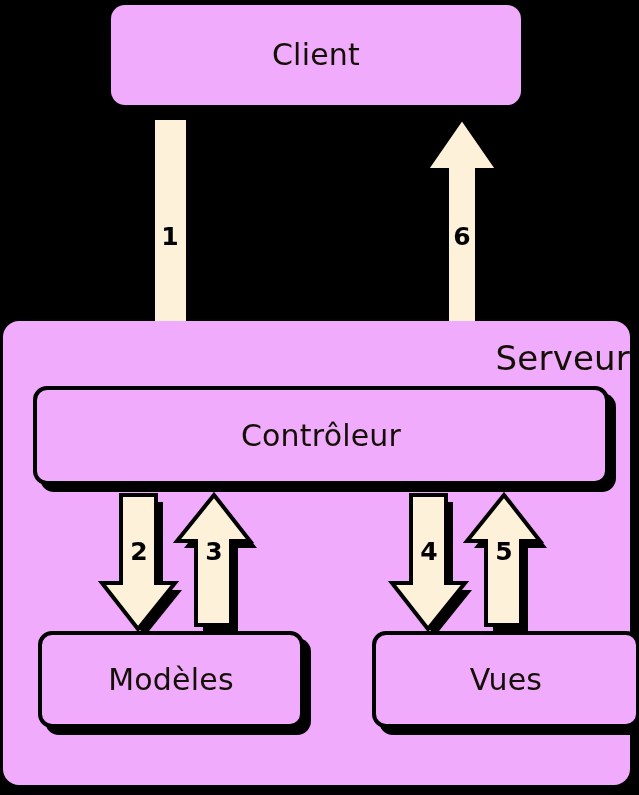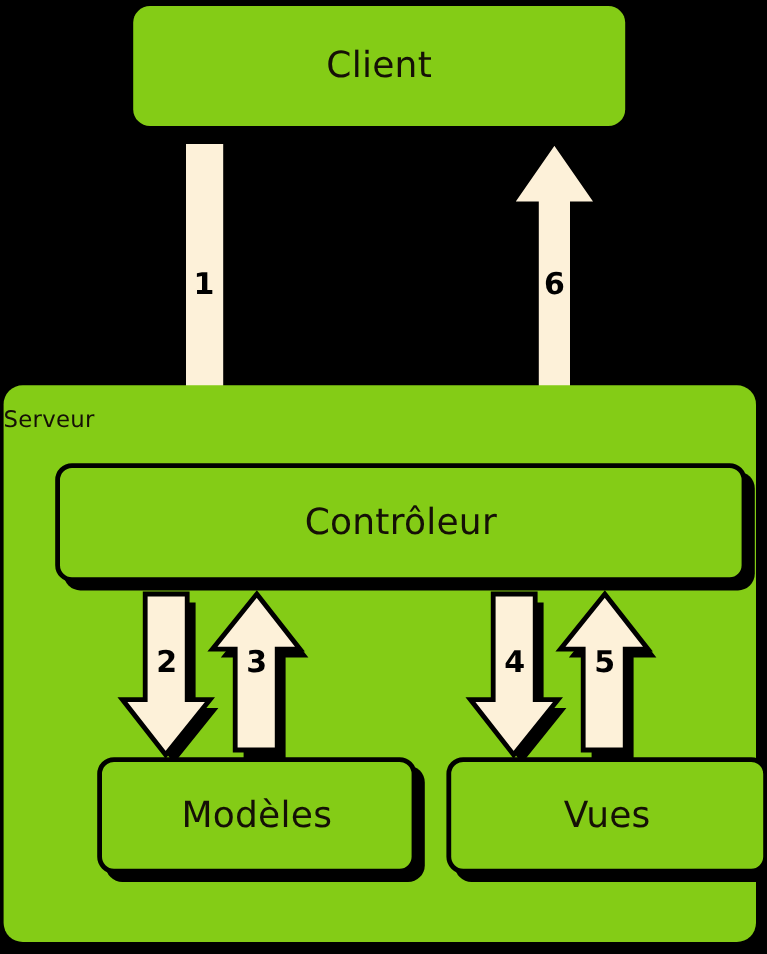--- a/index.html
+++ b/index.html
@@ -13,21 +13,21 @@
     height: 795px;
     background: #000000;
     overflow: hidden;
     font-family: "DejaVu Sans", sans-serif;
   }
 
   
   .box {
     position: absolute;
     box-sizing: border-box;
-    background: #84cc16;
+    background: #f0abfc;
     display: flex;
     align-items: center;
     justify-content: center;
     color: #1a1208;
     letter-spacing: 0.2px;
   }
   .box-label {
     font-size: 30px;
     line-height: 1;
     color: #151006;
@@ -52,44 +52,43 @@
     height: 464px;
     border-radius: 16px;
     box-shadow: 7px 7px 0 0 #000000;
     display: block;
   }
   #server-label {
     position: absolute;
     left: 0;
     right: 0;
     top: 20px;
-    text-align: left;
-    font-size: 19px;
+    text-align: right;
+    font-size: 34px;
     line-height: 1;
     color: #151006;
   }
 
   
   .inner-box {
     border: 4px solid #000000;
     border-radius: 14px;
     box-shadow: 7px 7px 0 0 #000000;
   }
   #controller-box {
-    left: 46px;
+    left: 33px;
     top: 386px;
     width: 576px;
     height: 99px;
   }
   #models-box {
     left: 38px;
     top: 631px;
     width: 266px;
     height: 97px;
-    margin-left: 43px;
   }
   #views-box {
     left: 331px;
     top: 631px;
     width: 268px;
     height: 97px;
     margin-left: 41px;
   }
 
   

